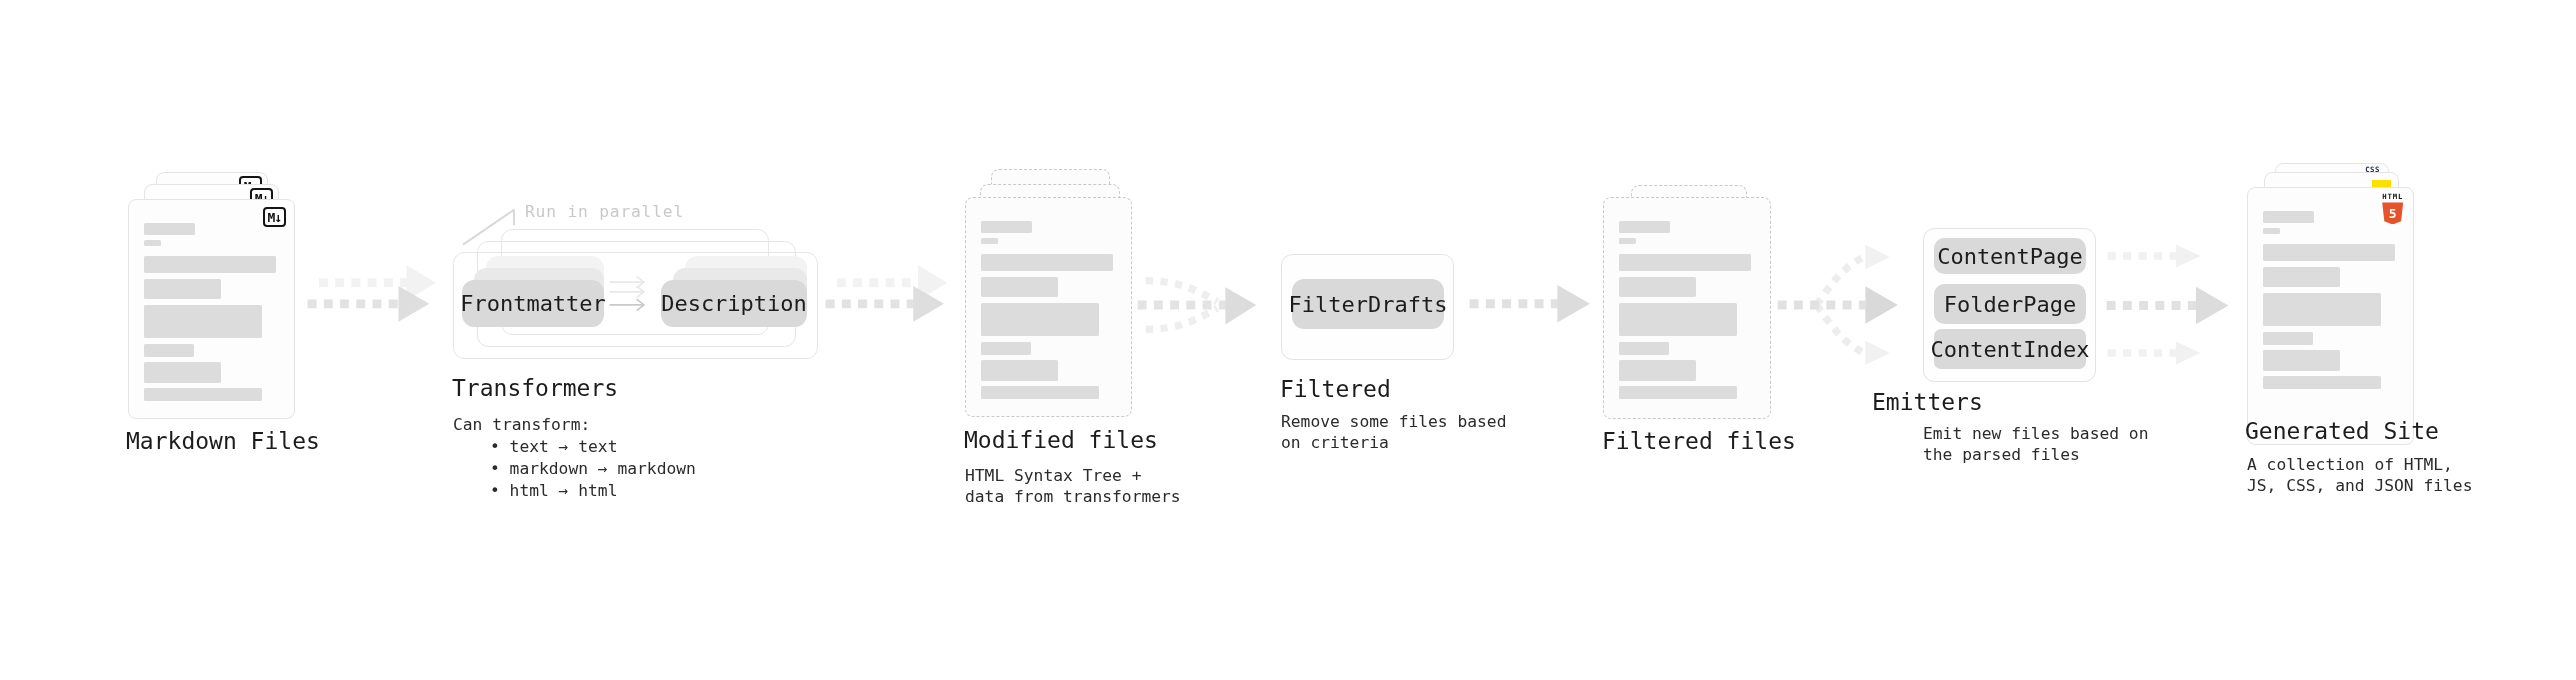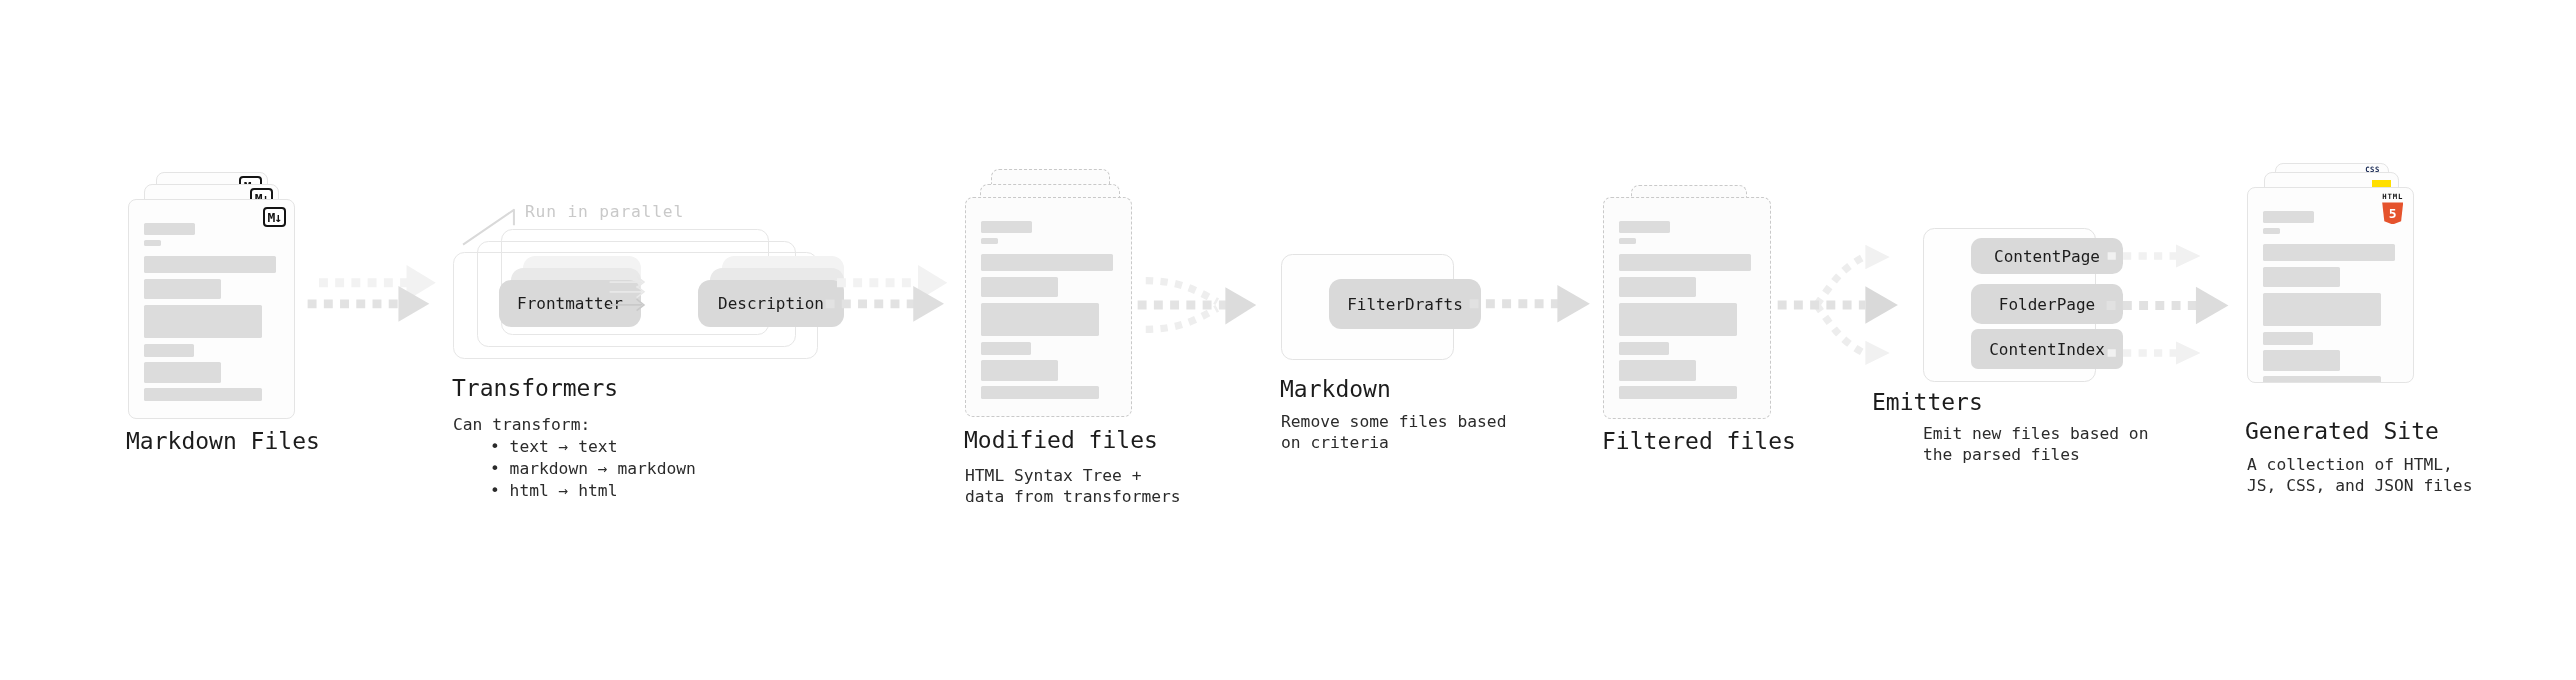--- a/index.html
+++ b/index.html
@@ -16,21 +16,21 @@
   .mdb{position:absolute;right:8.1px;top:7.3px;border:2.4px solid #141414;border-radius:4.1px;background:#fff;
        font-weight:bold;font-size:13px;line-height:1;padding:1.6px 2.4px;color:#141414;letter-spacing:-0.8px;}
   .doc.back .mdb{top:3.3px;right:4.9px;}
 
   
   .obox{position:absolute;border:1.6px solid #e6e6e6;border-radius:11.4px;background:transparent;box-sizing:border-box;}
   
   .wbox{position:absolute;border:1.6px solid #e3e3e3;border-radius:11.4px;background:#fefefe;box-sizing:border-box;}
 
   .pill{position:absolute;border-radius:12.2px;background:#d9d9d9;display:flex;align-items:center;justify-content:center;
-        font-size:16px;color:#1c1c1c;white-space:nowrap;box-sizing:border-box;margin-left:37px;}
+        font-size:22px;color:#1c1c1c;white-space:nowrap;box-sizing:border-box;}
   .pill.g1{background:#e9e9e9;}
   .pill.g2{background:#f3f3f3;}
 
   .h{position:absolute;font-size:23px;color:#1c1c1c;white-space:pre;}
   .d{position:absolute;font-size:16.3px;line-height:21px;color:#2b2b2b;white-space:pre-line;}
   .bullets{position:absolute;font-size:16.3px;line-height:22px;color:#2b2b2b;}
   .bullets span{display:block;white-space:pre;margin-left:32px;}
   .ann{position:absolute;font-size:16.3px;color:#c9c9c9;letter-spacing:0.8px;white-space:pre;}
 
   svg{position:absolute;overflow:visible;}
@@ -150,21 +150,21 @@
     <path d="M12,30 C50,30 72,40 100,56" stroke="#eeeeee" stroke-width="9" stroke-dasharray="9 9" fill="none"></path>
     <path d="M12,90 C50,90 72,80 100,64" stroke="#eeeeee" stroke-width="9" stroke-dasharray="9 9" fill="none"></path>
     <line x1="2" y1="60" x2="112" y2="60" stroke="#e3e3e3" stroke-width="11" stroke-dasharray="11 9"></line>
     <polygon points="110,38 110,84 148,60" fill="#dcdcdc"></polygon>
   </svg>
 
   <div class="wbox" style="left:1281px;top:254px;width:173px;height:106px"></div>
   <div class="pill" style="left:1292px;top:279px;width:152px;height:50px">
     <span>FilterDrafts</span>
   </div>
-  <div class="h" style="left:1280px;top:376px">Markdown</div>
+  <div class="h" style="left:1280px;top:376px">Filtered</div>
   <div class="d" style="left:1281px;top:411px">Remove some files based
 on criteria</div>
 
   <svg style="left:1468px;top:267px" width="130" height="75" viewBox="0 0 160 92">
     <line x1="2" y1="45" x2="112" y2="45" stroke="#e1e1e1" stroke-width="11" stroke-dasharray="11 9"></line>
     <polygon points="110,22 110,68 150,45" fill="#dcdcdc"></polygon>
   </svg>
 
   <div class="doc dashed back" style="left:1631px;top:185px;width:116px;height:65px"></div>
   <div class="doc dashed" style="left:1603px;top:197px;width:168px;height:222px">
@@ -219,21 +219,21 @@
 
   <div class="doc back" style="left:2275px;top:163px;width:114px;height:65px">
     <span class="css-badge">
       <i>CSS</i>
         <b></b>
     </span>
   </div>
   <div class="doc back" style="left:2264px;top:172px;width:135px;height:65px">
     <span class="js-badge"></span>
   </div>
-  <div class="doc" style="left:2247px;top:187px;width:167px;height:196px">
+  <div class="doc" style="left:2247px;top:187px;width:167px;height:258px">
     <span class="html5">
       <i>HTML</i>
       <u>5</u>
     </span>
     <div class="doc-body">
         <div class="bar" style="width: 51px; height: 12.2px; margin-top: 0px;"></div>
         <div class="bar" style="width: 17px; height: 5.7px; margin-top: 4.9px;"></div>
         <div class="bar" style="width: 132px; height: 17px; margin-top: 9.8px;"></div>
         <div class="bar" style="width: 77px; height: 19.5px; margin-top: 6.5px;"></div>
         <div class="bar" style="width: 118px; height: 33px; margin-top: 6.5px;"></div>

